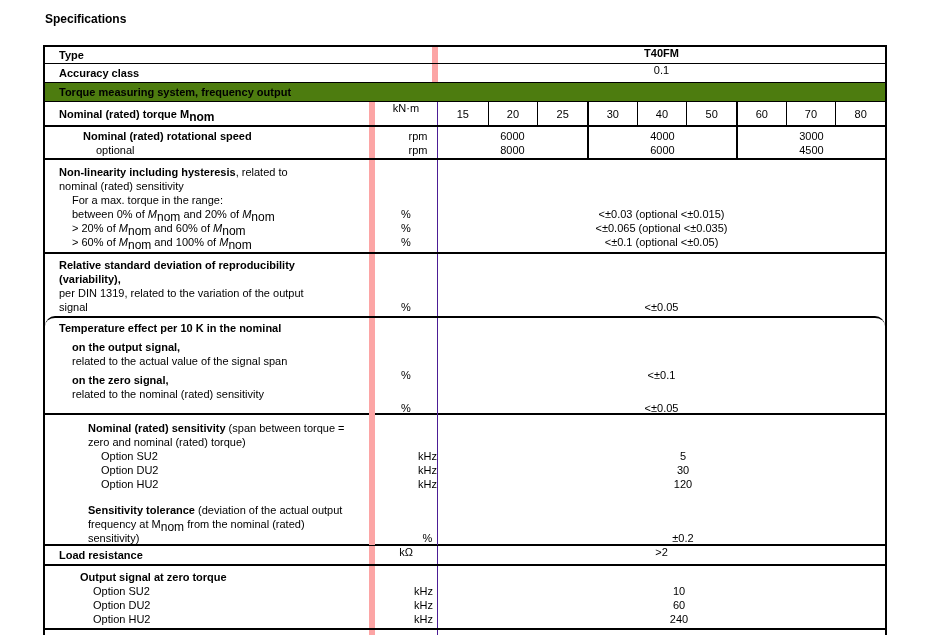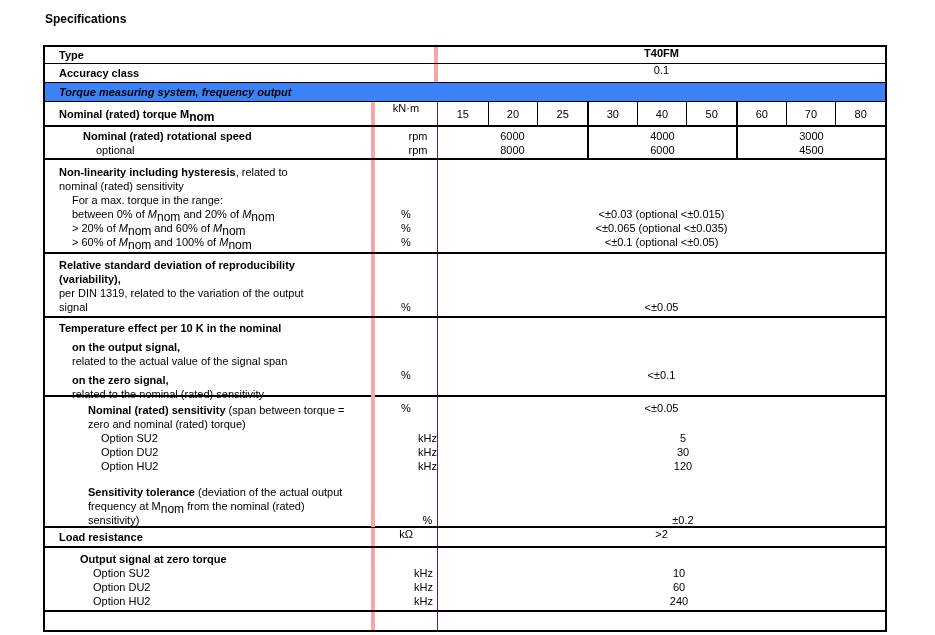--- a/index.html
+++ b/index.html
@@ -11,40 +11,40 @@
   .spec-table{
     position:absolute;left:43px;top:45px;width:844px;
     border:2px solid #000;box-sizing:border-box;background:#fff;font-size:11px;
   }
   .r{display:grid;box-sizing:border-box;}
   .cols2{grid-template-columns:393px 1fr;}
   .cols3{grid-template-columns:330px 63px 1fr;}
   .bt1{border-top:1px solid #000;}
   .bt2{border-top:2px solid #000;}
   .cell{box-sizing:border-box;min-width:0;}
-  .lbl{border-right:4px solid #fca5a5;padding-left:14px;padding-right:4px;}
+  .lbl{border-right:6px solid #fca5a5;padding-left:14px;padding-right:4px;}
   .unit{border-right:1px solid #4c1d95;text-align:center;}
   .val{text-align:center;}
   .nob{border-right:none;}
   .vc{display:flex;align-items:center;}
   .vcc{display:flex;align-items:flex-start;justify-content:center;}
   .ln{height:14px;line-height:14px;white-space:nowrap;}
   .ind{padding-left:13px;}
   .gap5{height:5px;}
   .gap12{height:12px;}
   sub{font-size:12px;line-height:0;}
   
   .r-type{height:16px;}
   .r-acc{height:19px;}
-  .r-gray{height:19px;background:#3b82f6;font-style:italic;}
+  .r-gray{height:19px;background:#4d7c0f;}
   .r-torque{height:24px;}
   .r-speed{height:33px;}  .r-speed .cell{padding-top:2px;margin-left:24px;}
   .r-nonlin{height:94px;} .r-nonlin .cell{padding-top:5px;}
   .r-relstd{height:64px;} .r-relstd .cell{padding-top:4px;}
-  .r-temp{height:79px;}   .r-temp .cell{padding-top:3px;}
+  .r-temp{height:97px;border-radius:10px;}   .r-temp .cell{padding-top:3px;}
   .r-sens{height:131px;}  .r-sens .cell{padding-top:6px;padding-left:43px;}
   .r-load{height:20px;}
   .r-outsig{height:64px;} .r-outsig .cell{padding-top:4px;padding-left:35px;}
   .r-partial{height:20px;} .r-partial .cell{padding-top:4px;}
   
   .tv{display:grid;grid-template-columns:repeat(9,1fr);}
   .tv>div{display:flex;align-items:center;justify-content:center;border-left:1px solid #000;box-sizing:border-box;}
   .tv>div:first-child{border-left:none;}
   .tv>div.g{border-left:2px solid #000;}
   

